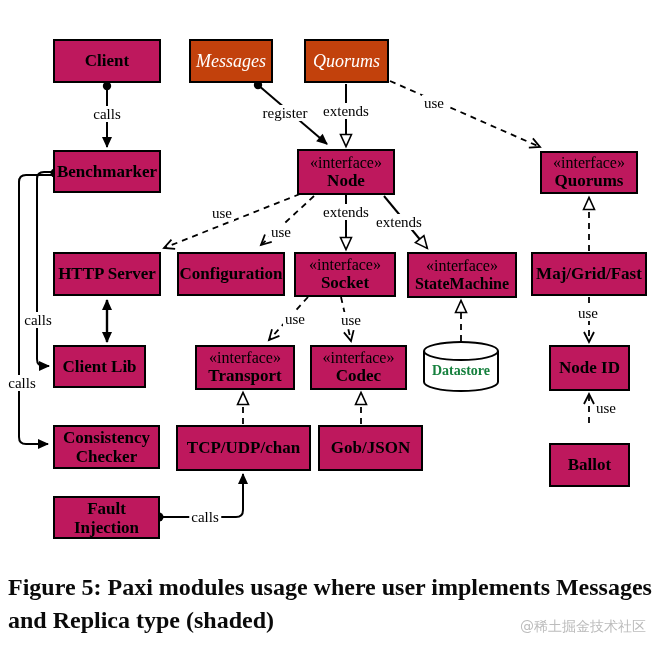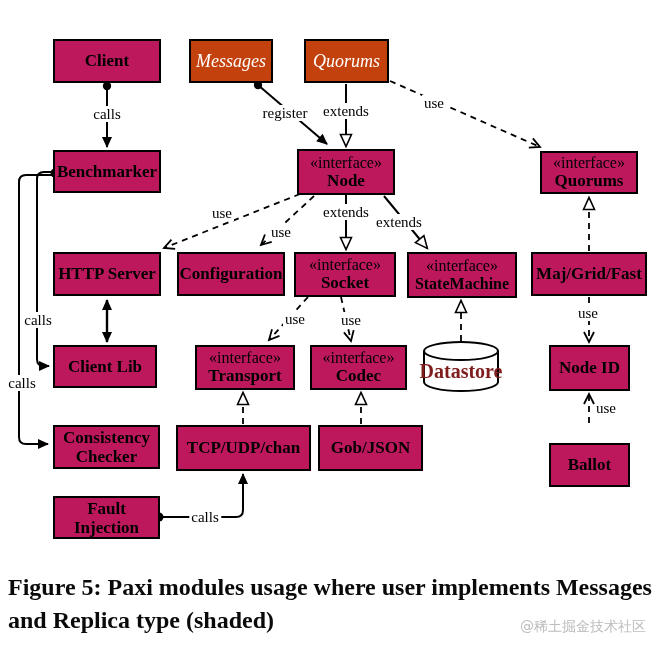--- a/index.html
+++ b/index.html
@@ -10,21 +10,21 @@
        display:flex;flex-direction:column;align-items:center;justify-content:center;
        text-align:center;padding:1px 2px;}
   .bname{font-weight:bold;font-size:17px;line-height:20px;color:#000;}
   .stereo{font-weight:normal;font-size:16px;line-height:17px;color:#000;}
   .shaded{background:#c2410c;}
   .shaded .bname{color:#fff;font-style:italic;font-weight:normal;font-size:18px;}
   .elabel{position:absolute;z-index:3;transform:translate(-50%,-50%);
           font-size:15px;line-height:16px;color:#000;background:#fff;padding:0 2px;white-space:nowrap;}
   .nolabel-bg{background:transparent;}
   .cyl-label{position:absolute;z-index:3;transform:translate(-50%,-50%);
-             font-weight:bold;font-size:20px;color:#7f1d1d;white-space:nowrap;font-family:Liberation Serif, serif;}
+             font-weight:bold;font-size:14px;color:#15803d;white-space:nowrap;font-family:Liberation Serif, serif;}
   .caption{position:absolute;z-index:2;left:8px;top:571px;width:646px;
            font-weight:bold;font-size:24px;line-height:33px;color:#0a0a0a;}
   .watermark{position:absolute;z-index:2;right:12px;top:618px;font-size:14px;color:#bcbcbc;
              font-family:"DejaVu Sans",sans-serif;}
 </style>
 </head>
 <body>
 
 <div id="canvas">
 
@@ -121,21 +121,21 @@
     <span class="bname">Socket</span>
   </div>
   <div class="box" style="left:407px;top:252px;width:110px;height:46px">
     <span class="stereo">«interface»</span>
     <span class="bname" style="font-size:16px">StateMachine</span>
   </div>
   <div class="box" style="left:531px;top:252px;width:116px;height:44px">
     <span class="bname">Maj/Grid/Fast</span>
   </div>
 
-  <div class="box" style="left:53px;top:345px;width:104px;height:43px">
+  <div class="box" style="left:53px;top:345px;width:93px;height:43px">
     <span class="bname">Client Lib</span>
   </div>
   <div class="box" style="left:195px;top:345px;width:100px;height:45px">
     <span class="stereo">«interface»</span>
     <span class="bname">Transport</span>
   </div>
   <div class="box" style="left:310px;top:345px;width:97px;height:45px">
     <span class="stereo">«interface»</span>
     <span class="bname">Codec</span>
   </div>

